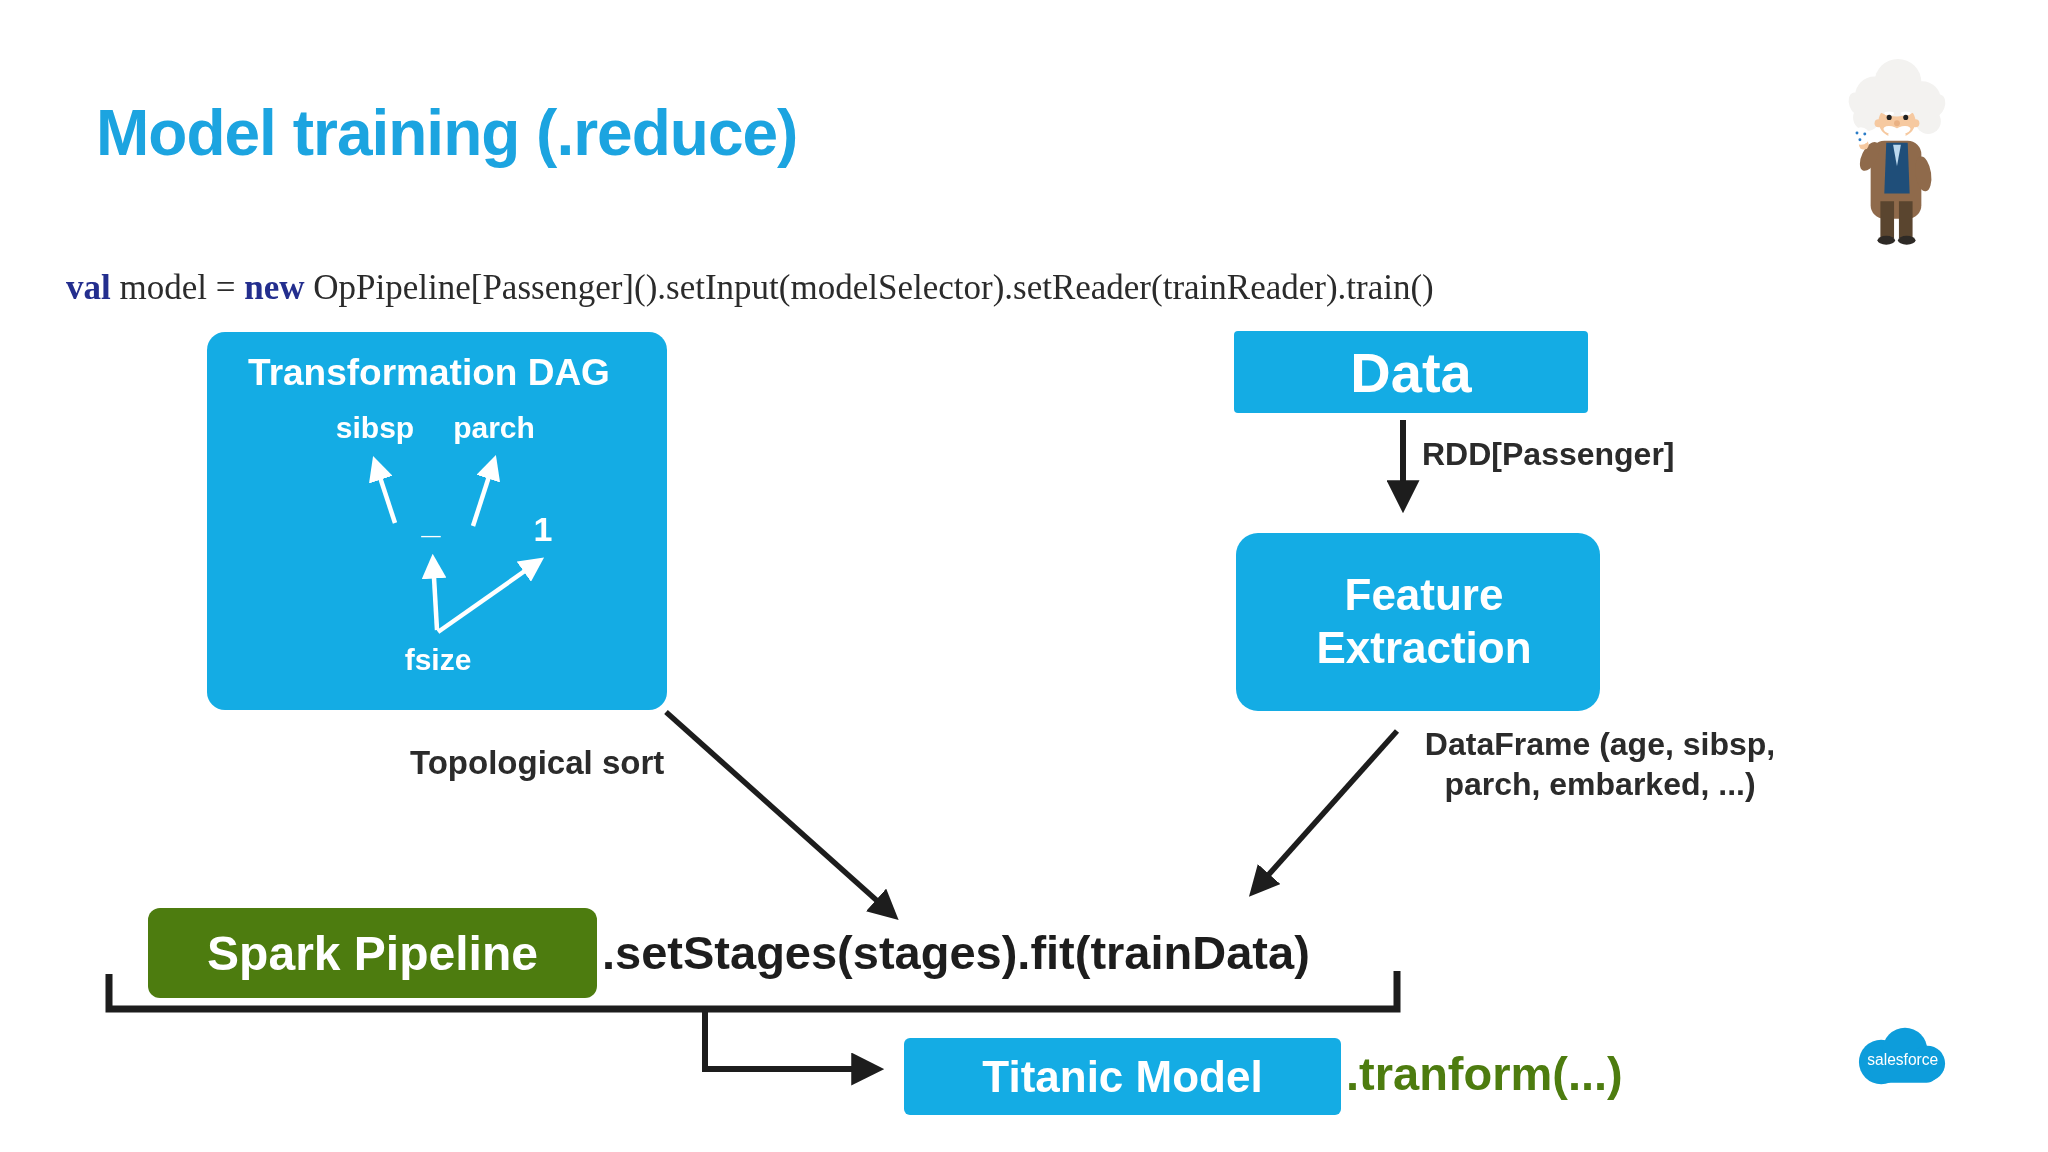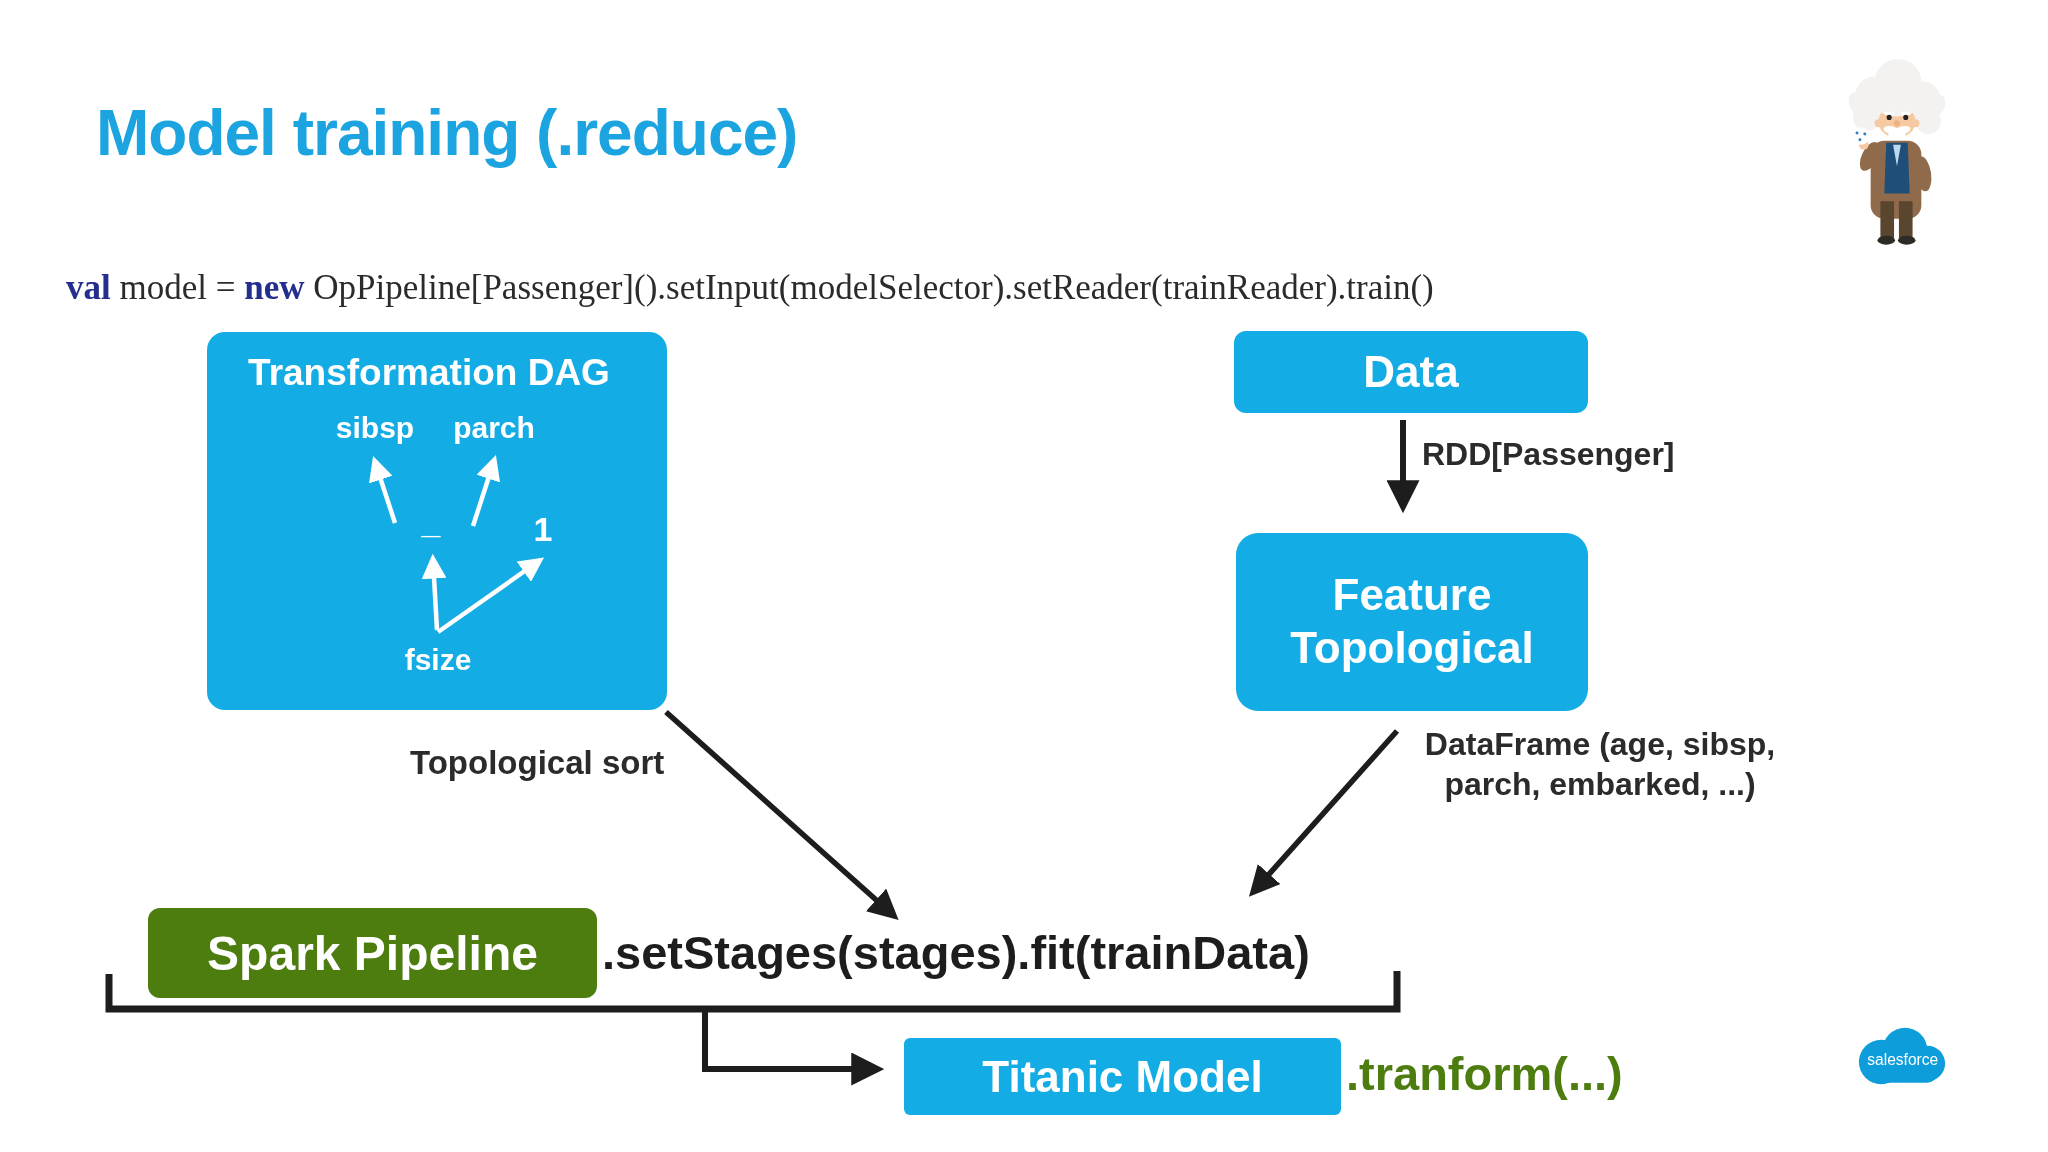--- a/index.html
+++ b/index.html
@@ -29,23 +29,23 @@
   .dag-box{left:207px;top:332px;width:460px;height:378px;border-radius:18px;background:#14ACE4;}
   .dag-title{left:0;top:20px;width:444px;text-align:center;font-size:37px;font-weight:700;color:#fff;}
   .dag-node{color:#ffffff;font-weight:700;text-align:center;}
   .node-sibsp{left:108px;top:79px;width:120px;font-size:30px;}
   .node-parch{left:227px;top:79px;width:120px;font-size:30px;}
   .node-minus{left:194px;top:172px;width:60px;font-size:34px;line-height:34px;}
   .node-one{left:306px;top:180px;width:60px;font-size:34px;line-height:34px;}
   .node-fsize{left:171px;top:311px;width:120px;font-size:30px;}
   .dag-arrows{left:0;top:0;width:460px;height:378px;}
   .topo-label{left:410px;top:744px;font-size:33px;font-weight:700;color:#2b2b2b;}
-  .data-box{left:1234px;top:331px;width:354px;height:82px;border-radius:12px;font-size:44px;}
+  .data-box{left:1234px;top:331px;width:354px;height:82px;border-radius:4px;font-size:56px;}
   .rdd-label{left:1422px;top:436px;font-size:32px;font-weight:700;color:#2b2b2b;}
-  .fe-box{left:1236px;top:533px;width:352px;height:178px;border-radius:22px;font-size:44px;line-height:1.2;flex-direction:column;}
+  .fe-box{left:1236px;top:533px;width:352px;height:178px;border-radius:22px;font-size:44px;line-height:1.2;flex-direction:column;padding-left:12px;}
   .df-label{left:1380px;top:724px;width:440px;text-align:center;font-size:32px;font-weight:700;color:#2b2b2b;line-height:1.25;}
   .spark-box{left:148px;top:908px;width:449px;height:90px;border-radius:12px;font-size:48px;}
   .setstages-label{left:602px;top:925px;font-size:47px;font-weight:700;color:#1d1d1d;}
   .titanic-box{left:904px;top:1038px;width:437px;height:77px;border-radius:6px;font-size:44px;}
   .tranform-label{left:1346px;top:1046px;font-size:47px;font-weight:700;color:#4d7c0f;}
   .arrows-overlay{left:0;top:0;width:2048px;height:1152px;pointer-events:none;}
   .einstein{left:1836px;top:55px;width:120px;height:195px;}
   .sf-logo{left:1850px;top:1020px;width:104px;height:78px;}
 </style>
 </head>
@@ -76,21 +76,21 @@
 </div>
 
 <div class="abs topo-label">Topological sort</div>
 
 <div class="abs box cyan data-box">Data</div>
 
 <div class="abs rdd-label">RDD[Passenger]</div>
 
 <div class="abs box cyan fe-box">
   <div>Feature</div>
-  <div>Topological</div>
+  <div>Extraction</div>
 </div>
 
 <div class="abs df-label">
   <div>DataFrame (age, sibsp,</div>
   <div>parch, embarked, ...)</div>
 </div>
 
 <div class="abs box teal spark-box">Spark Pipeline</div>
 <div class="abs setstages-label">.setStages(stages).fit(trainData)</div>
 

